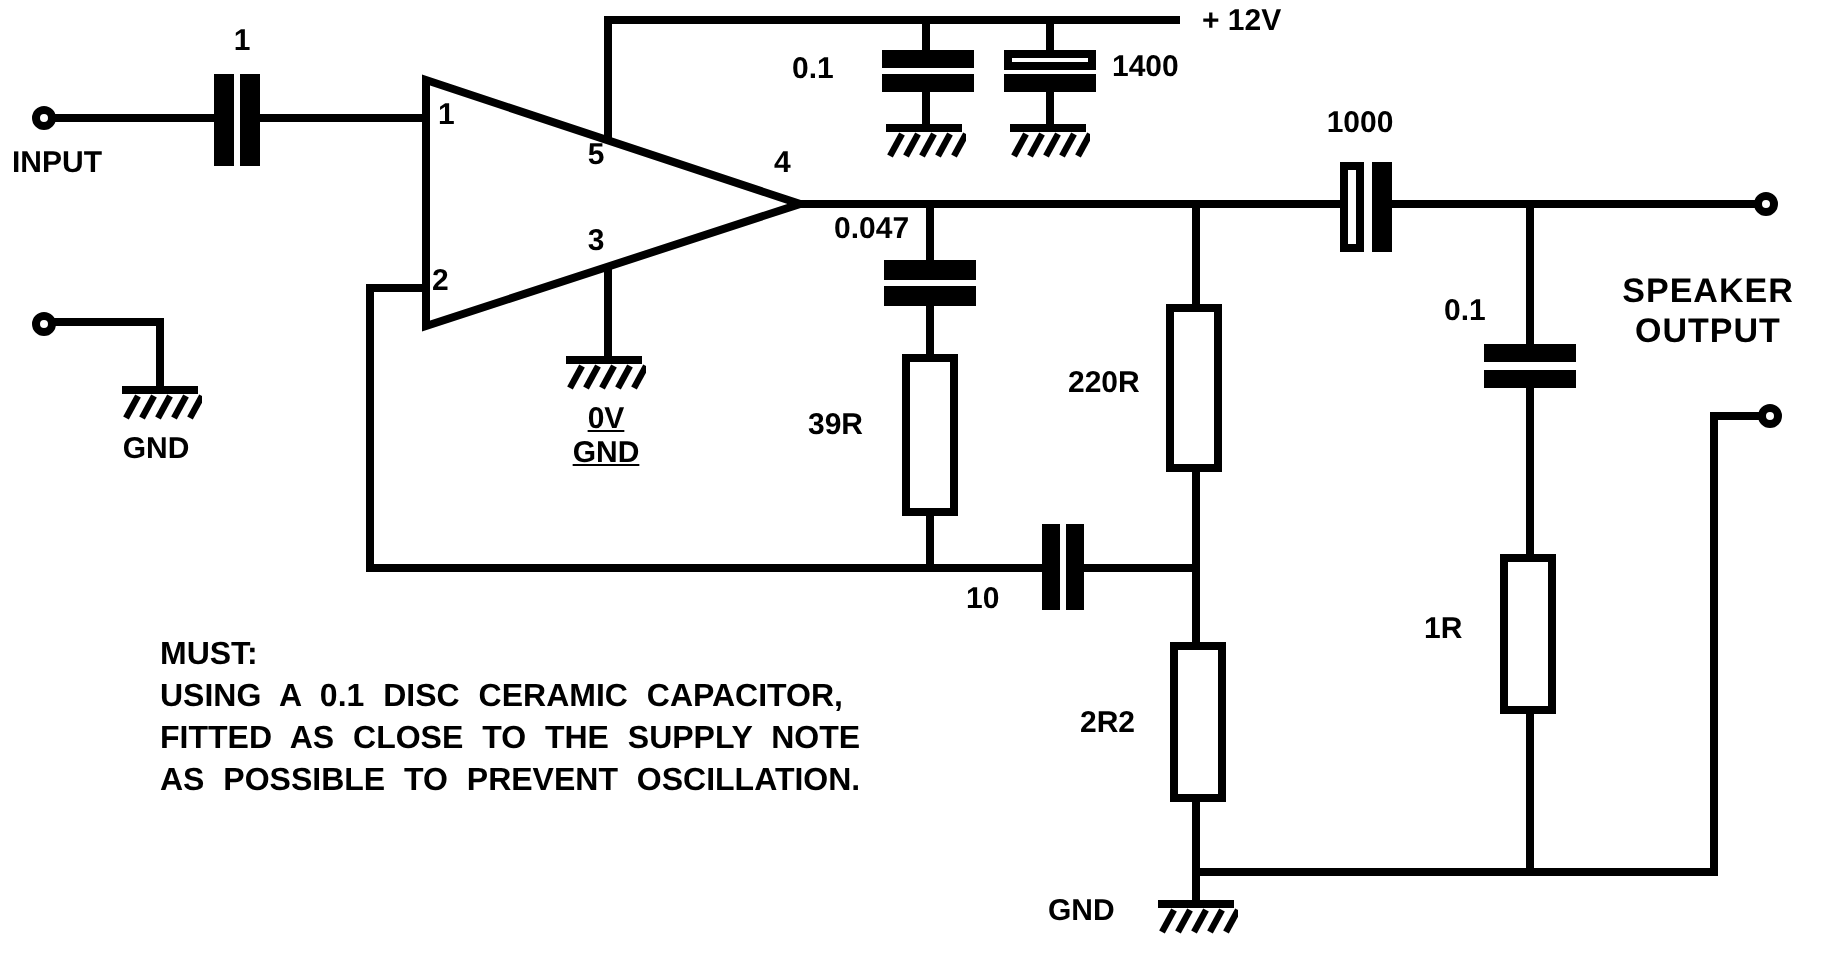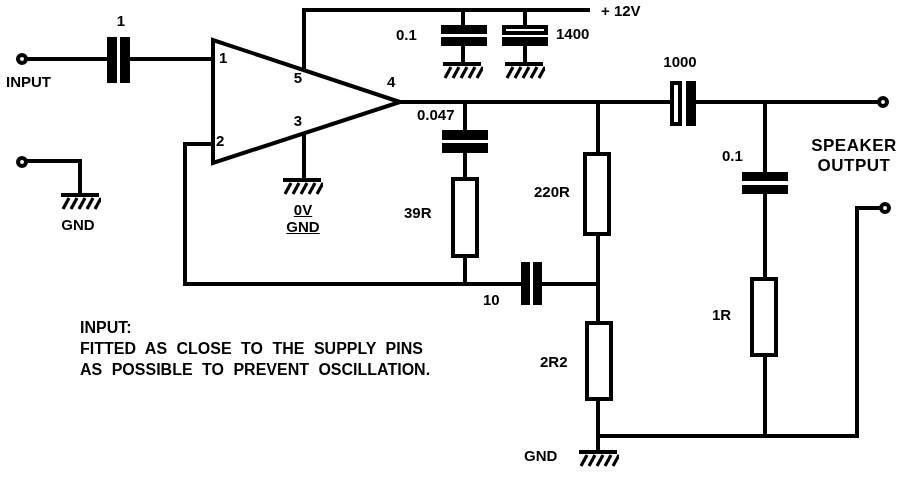--- a/index.html
+++ b/index.html
@@ -193,18 +193,19 @@
   </div>
 
   <div style="position:absolute;left:272px;top:201px;width:62px;line-height:17px;text-decoration:underline;" class="lbl ctr">
     <div>0V</div>
     <div>GND</div>
   </div>
 
   <div class="lbl" style="left:524px;top:448px;">GND</div>
 
   <div class="note" style="position:absolute;left:80px;top:317px;font-weight:bold;">
-    <div>INPUT:</div>
-    <div>FITTED AS CLOSE TO THE SUPPLY PINS</div>
+    <div>MUST:</div>
+    <div>USING A 0.1 DISC CERAMIC CAPACITOR,</div>
+    <div>FITTED AS CLOSE TO THE SUPPLY NOTE</div>
     <div>AS POSSIBLE TO PREVENT OSCILLATION.</div>
   </div>
 
 </div>
 
 </body></html>

